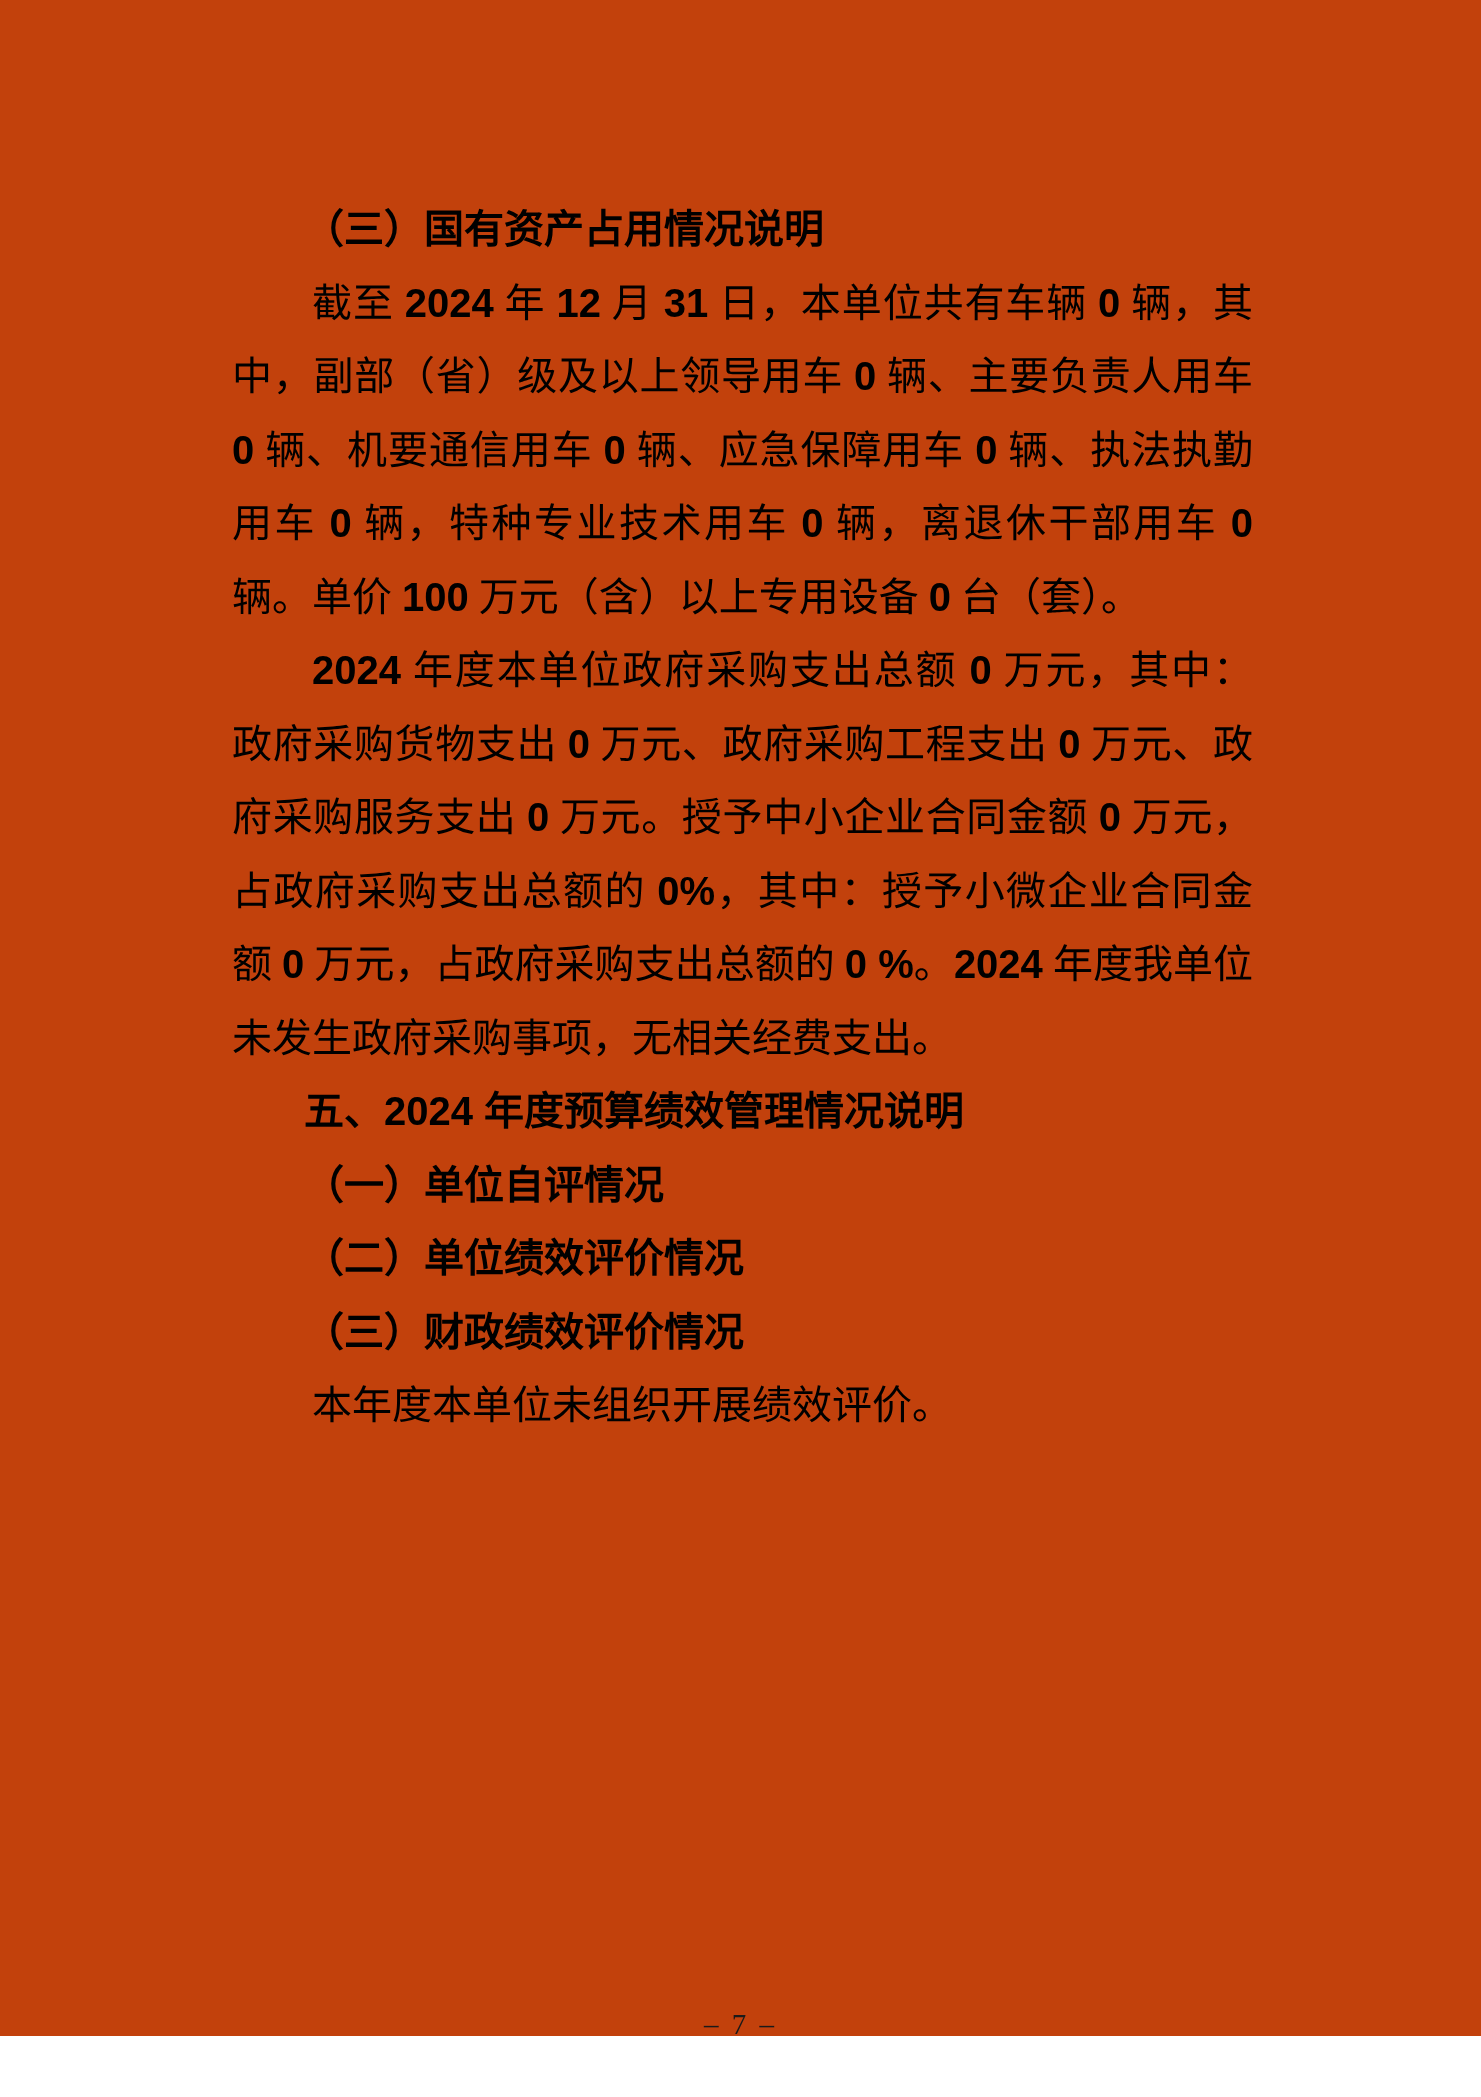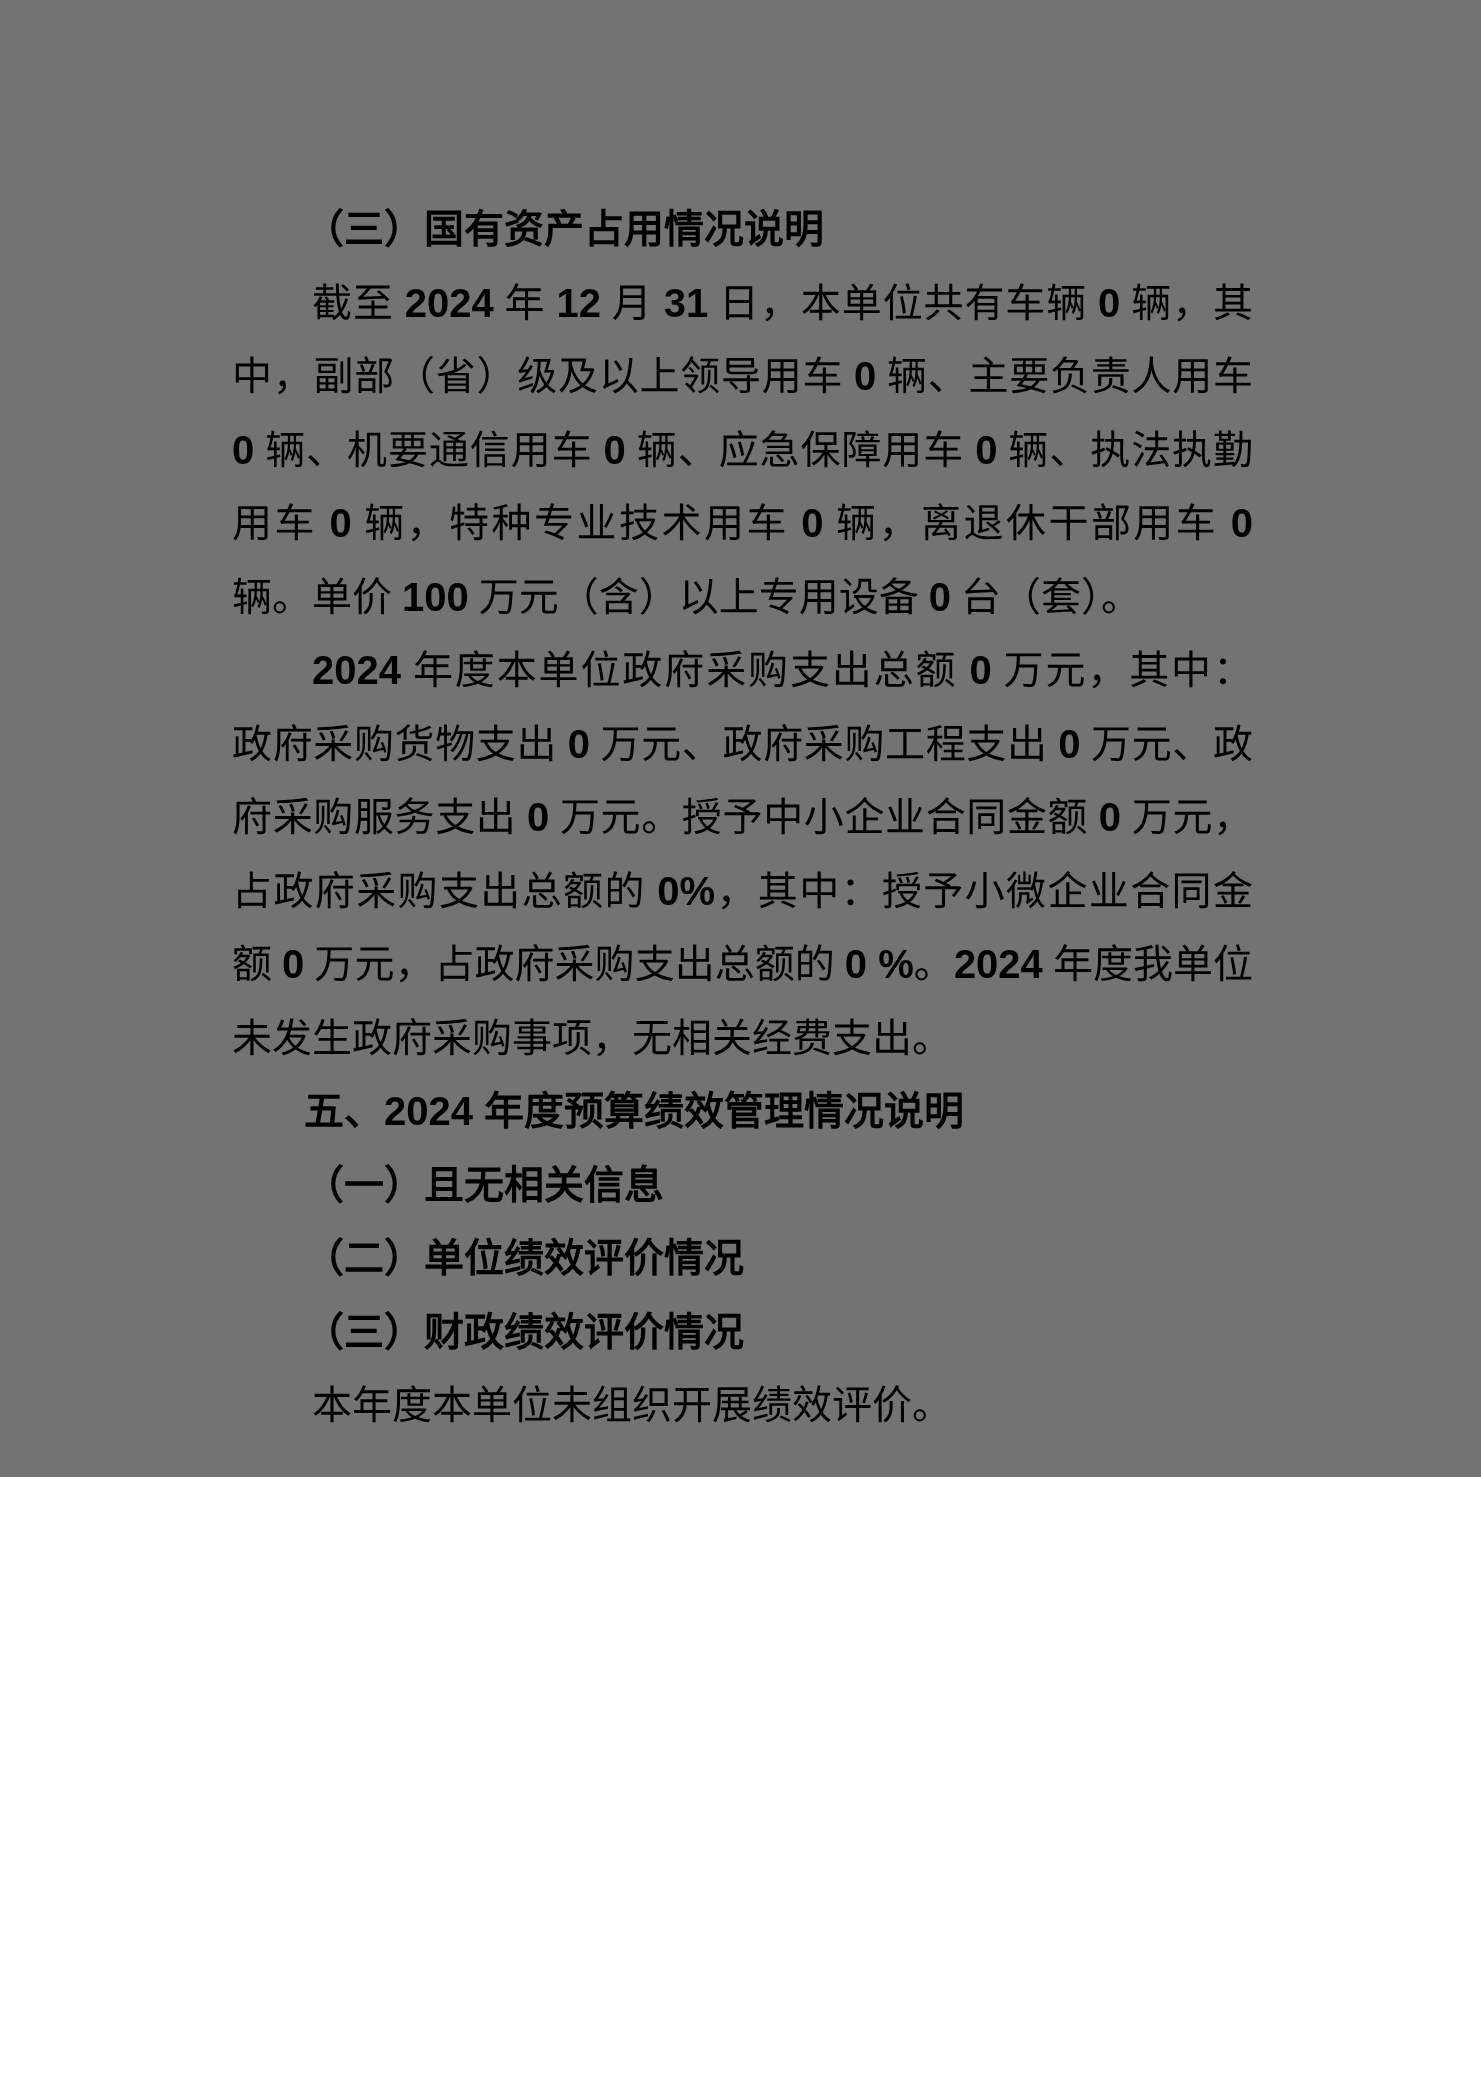--- a/index.html
+++ b/index.html
@@ -3,23 +3,23 @@
 <meta charset="utf-8">
 <style>
   html, body {
     margin: 0;
     padding: 0;
     background: #ffffff;
   }
   .page {
     position: relative;
     width: 1481px;
-    height: 1477px;
+    height: 2036px;
     margin: 0 auto;
-    background: #737373;
+    background: #c2410c;
     color: #000000;
     font-family: "Liberation Serif", "DejaVu Serif", serif;
     overflow: hidden;
     box-sizing: border-box;
     padding: 193px 228px 0 232px;
   }
   .block {
     margin: 0;
     font-size: 40px;
     line-height: 73.5px;
@@ -49,21 +49,21 @@
 </style>
 </head>
 <body>
 
 <div class="page">
   <main>
       <p class="block heading">（三）国有资产占用情况说明</p>
       <p class="block paragraph">截至 <span class="num">2024</span> 年 <span class="num">12</span> 月 <span class="num">31</span> 日，本单位共有车辆 <span class="num">0</span> 辆，其中，副部（省）级及以上领导用车 <span class="num">0</span> 辆、主要负责人用车 <span class="num">0</span> 辆、机要通信用车 <span class="num">0</span> 辆、应急保障用车 <span class="num">0</span> 辆、执法执勤用车 <span class="num">0</span> 辆，特种专业技术用车 <span class="num">0</span> 辆，离退休干部用车 <span class="num">0</span> 辆。单价 <span class="num">100</span> 万元（含）以上专用设备 <span class="num">0</span> 台（套）。</p>
       <p class="block paragraph"><span class="num">2024</span> 年度本单位政府采购支出总额 <span class="num">0</span> 万元，其中：政府采购货物支出 <span class="num">0</span> 万元、政府采购工程支出 <span class="num">0</span> 万元、政府采购服务支出 <span class="num">0</span> 万元。授予中小企业合同金额 <span class="num">0</span> 万元，占政府采购支出总额的 <span class="num">0%</span>，其中：授予小微企业合同金额 <span class="num">0</span> 万元，占政府采购支出总额的 <span class="num">0 %</span>。<span class="num">2024</span> 年度我单位未发生政府采购事项，无相关经费支出。</p>
       <p class="block heading">五、<span class="num">2024</span> 年度预算绩效管理情况说明</p>
-      <p class="block heading">（一）且无相关信息</p>
+      <p class="block heading">（一）单位自评情况</p>
       <p class="block heading">（二）单位绩效评价情况</p>
       <p class="block heading">（三）财政绩效评价情况</p>
       <p class="block paragraph">本年度本单位未组织开展绩效评价。</p>
     </main>
   <div class="footer">
     <span>– 7 –</span>
   </div>
 </div>
 
 </body></html>

